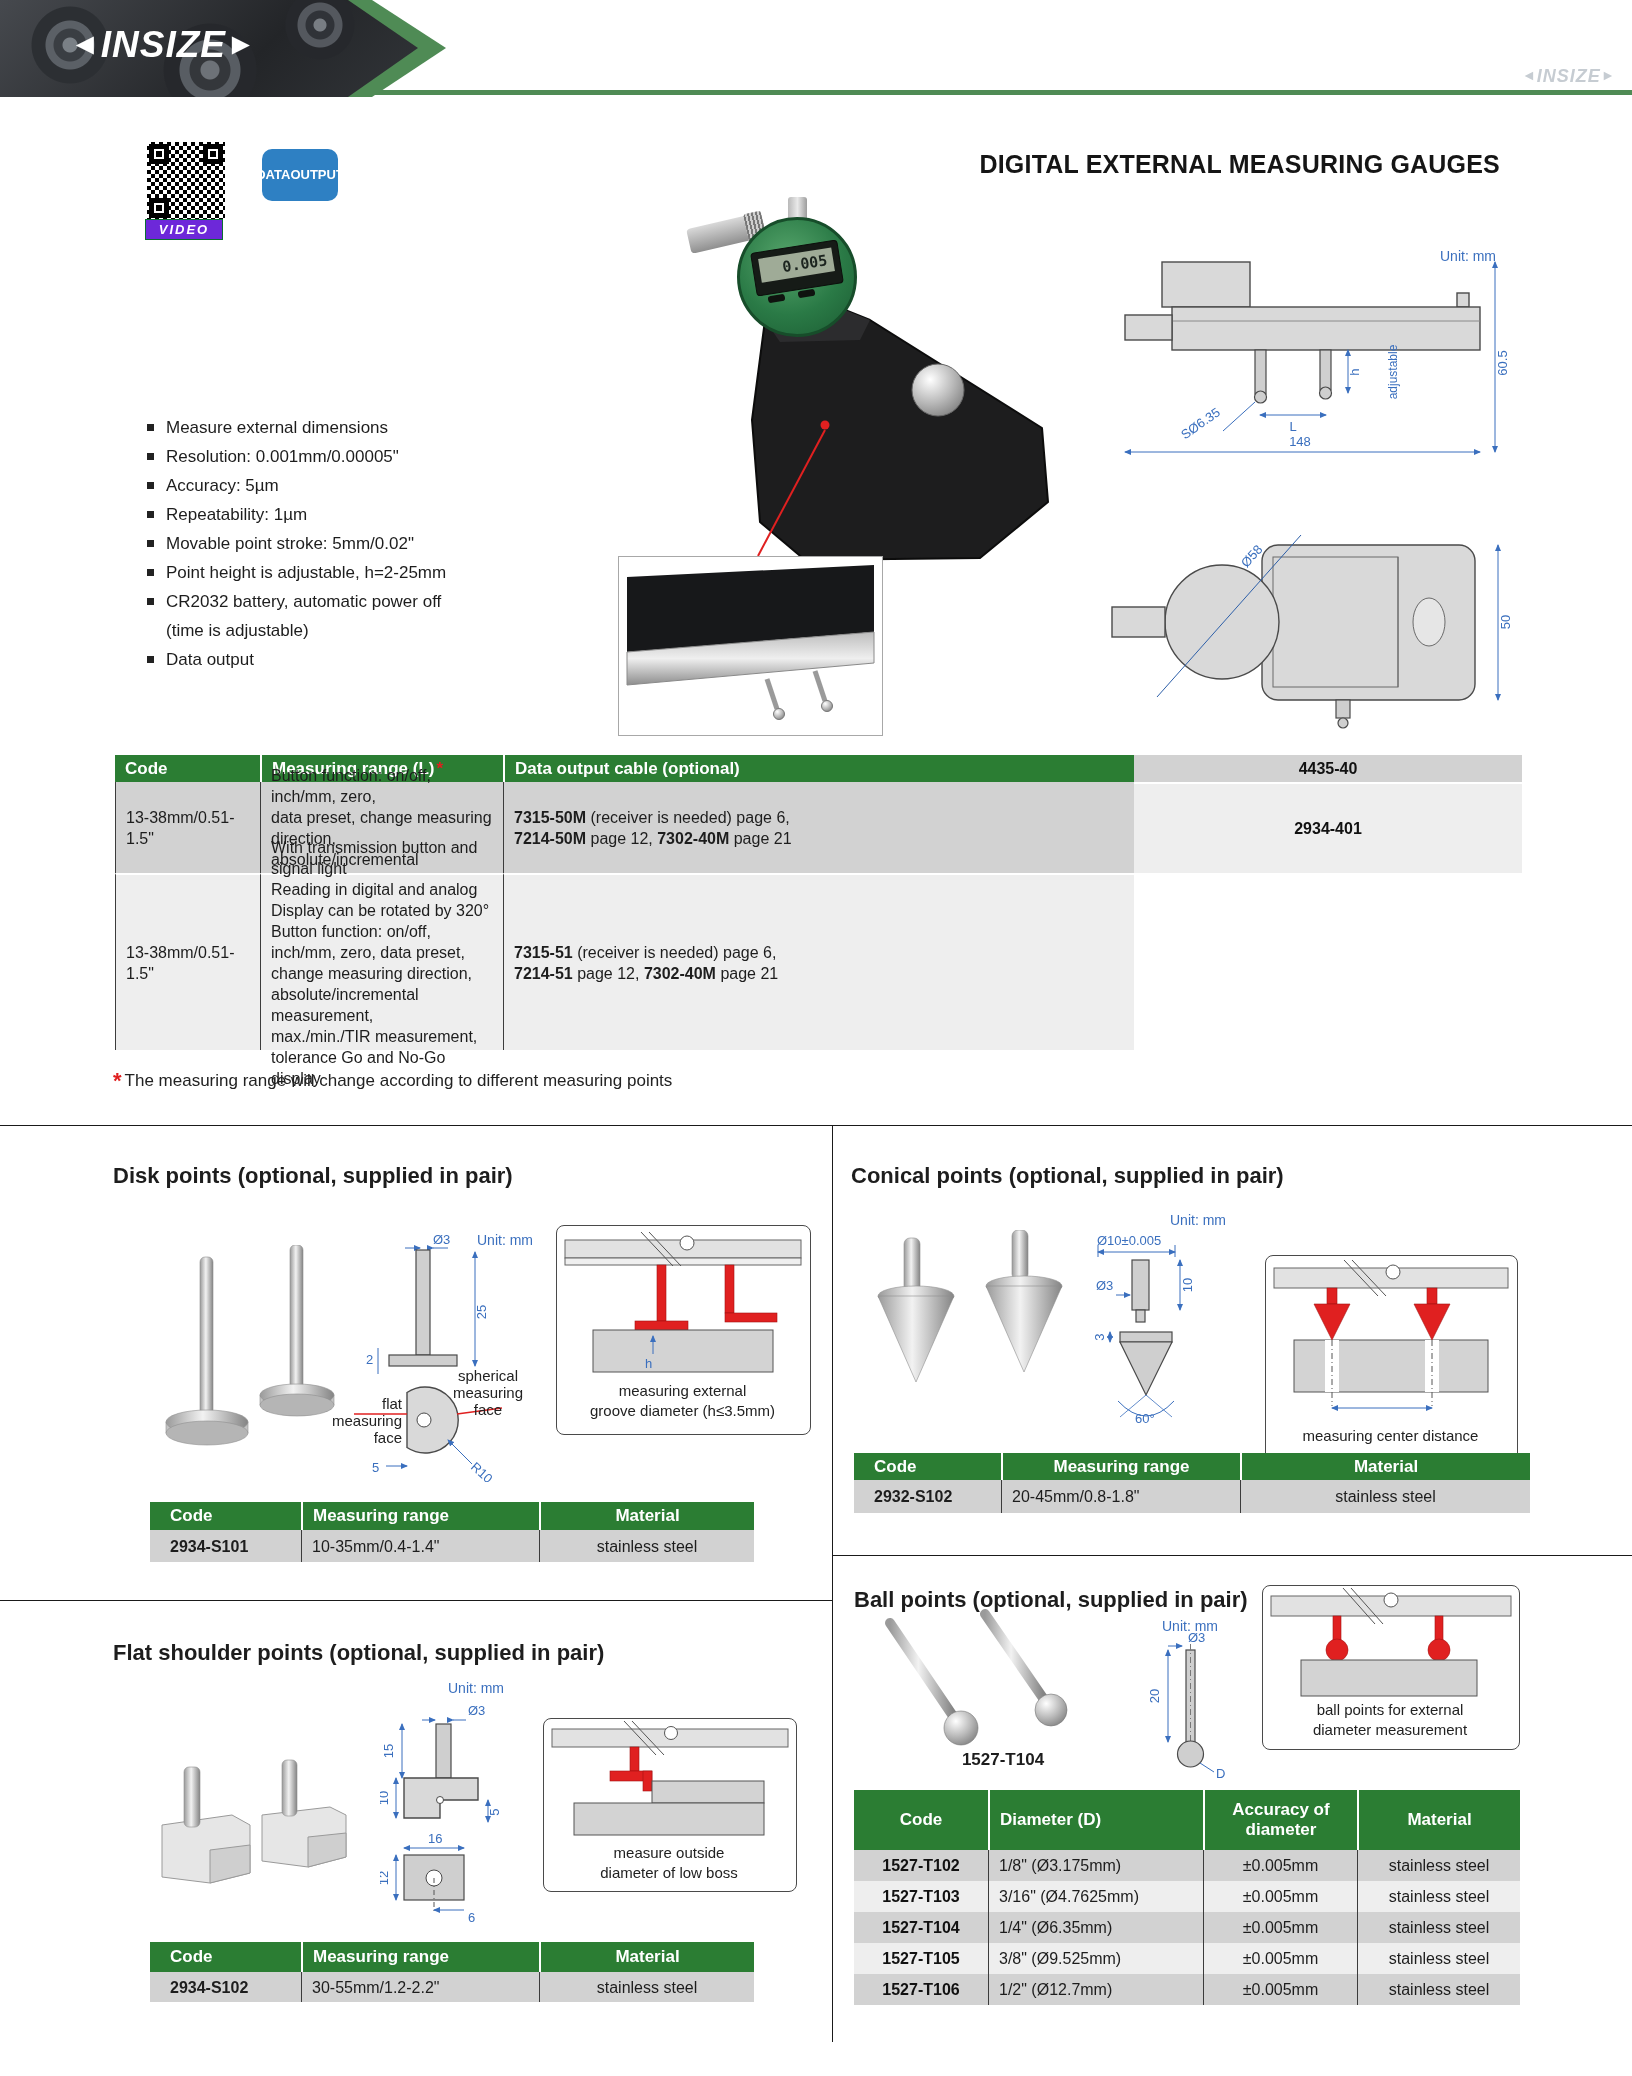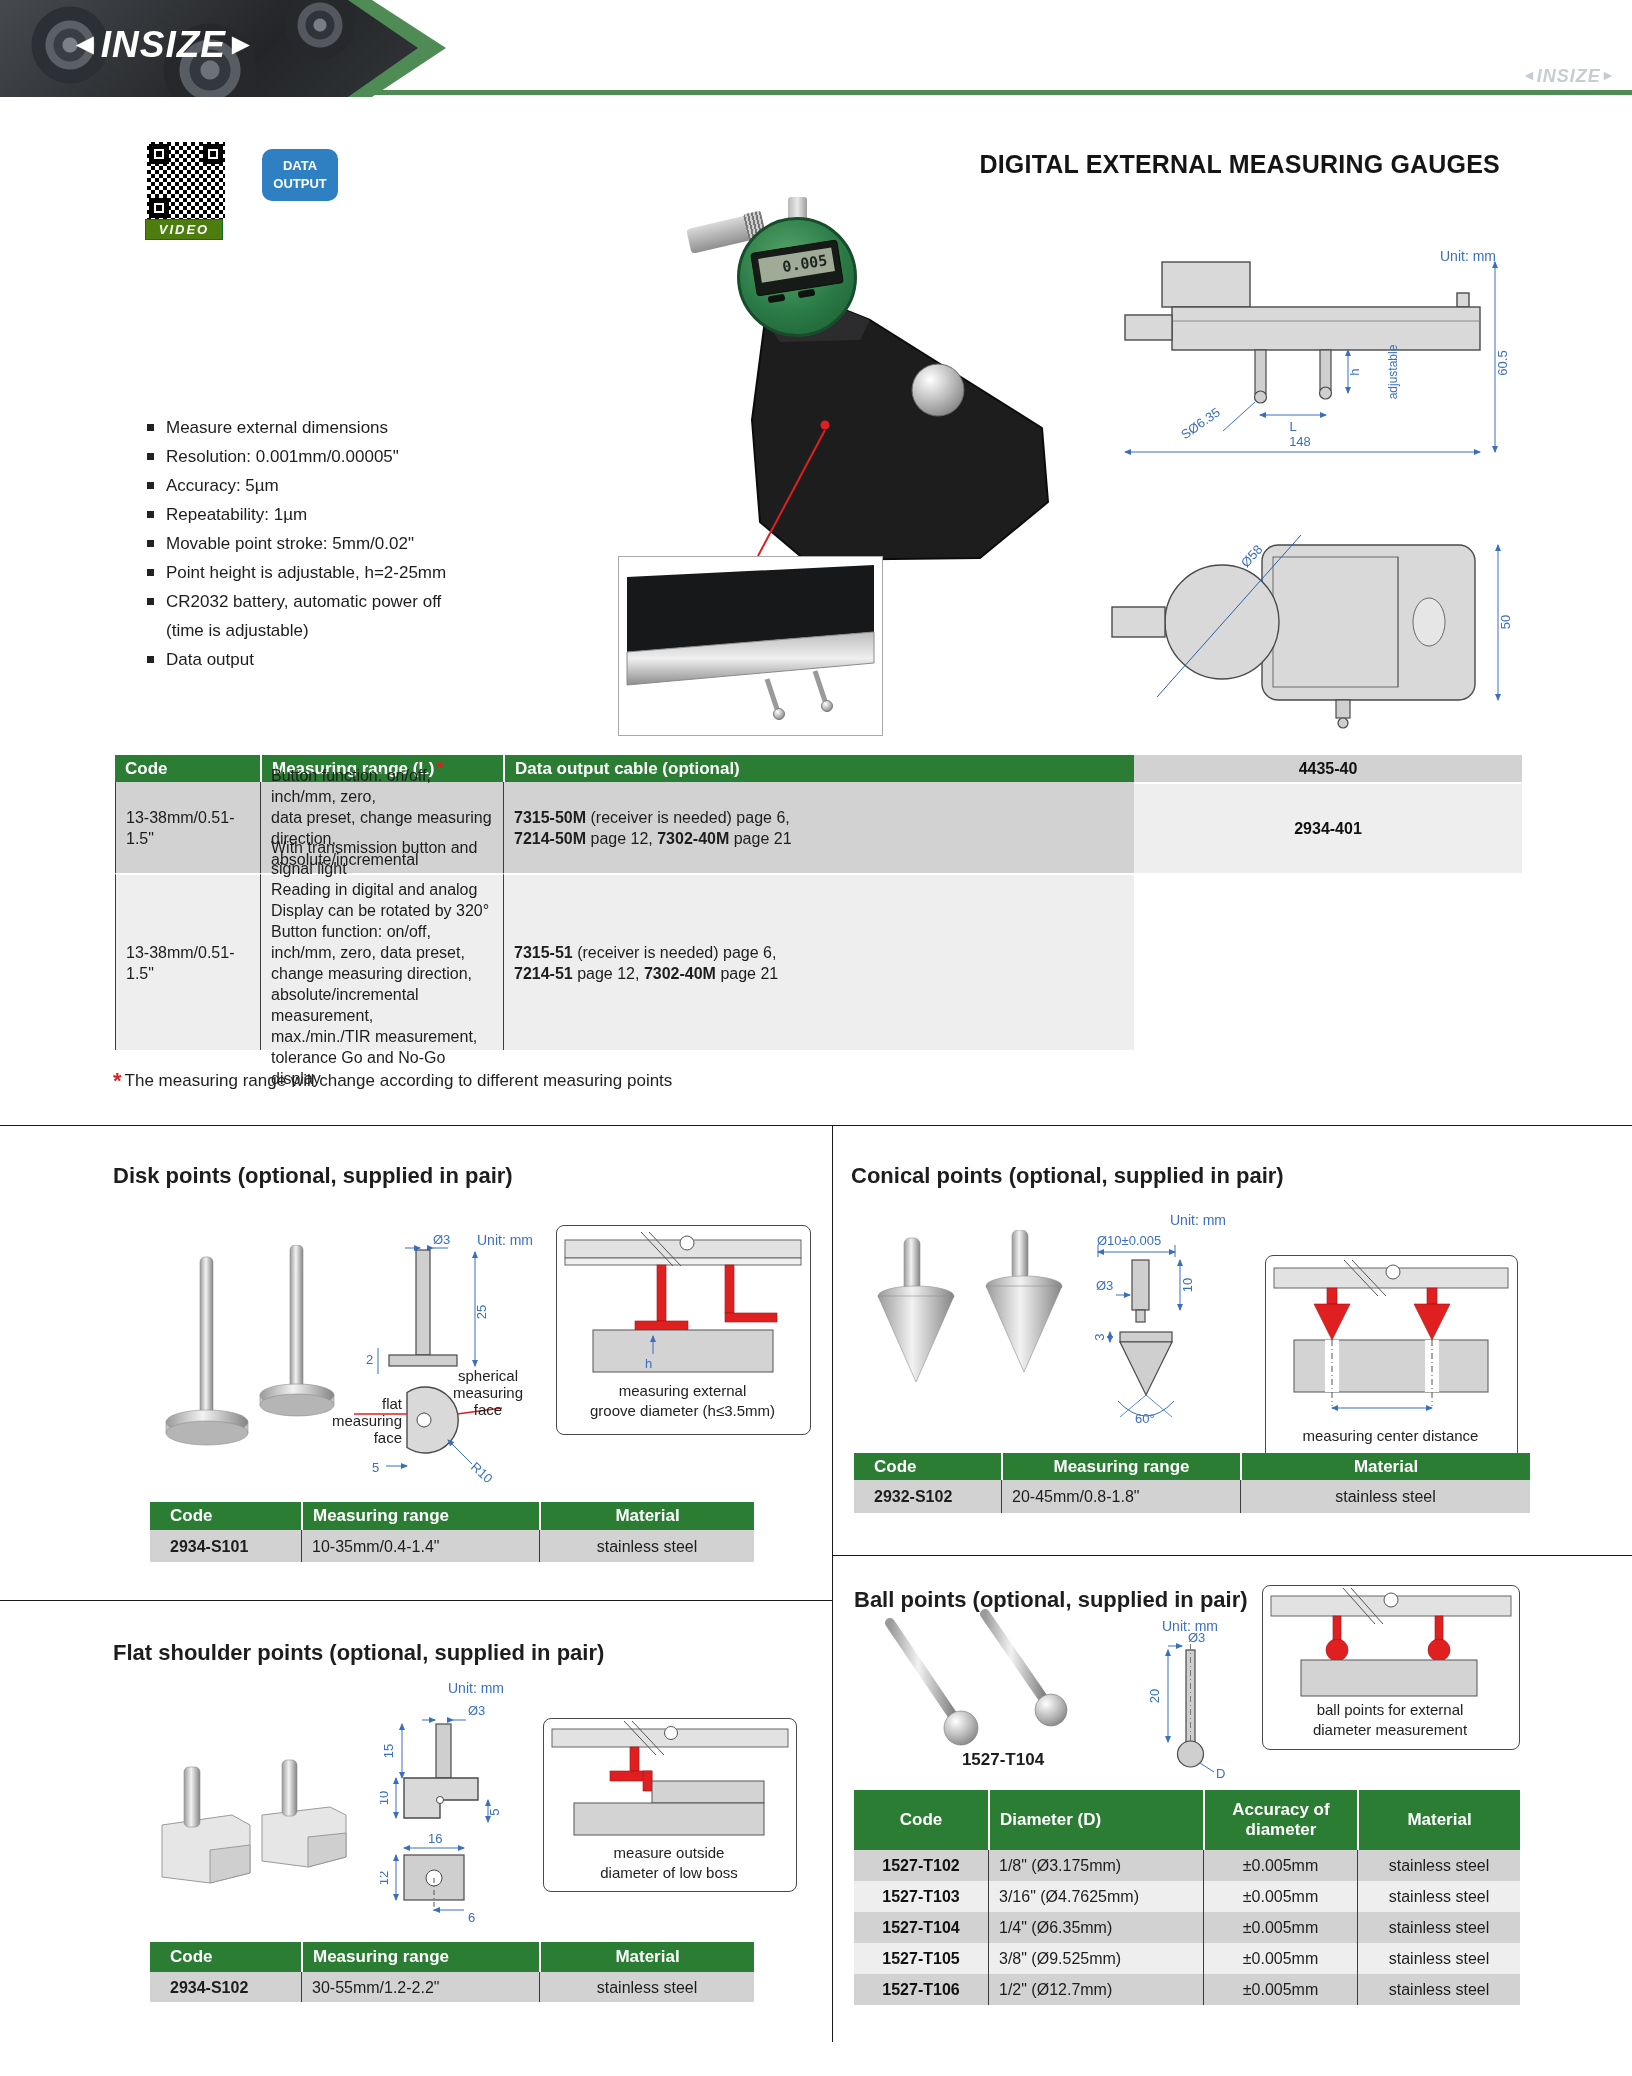--- a/index.html
+++ b/index.html
@@ -31,24 +31,24 @@
   .logo::before{content:"◄";font-style:normal;font-size:30px;vertical-align:3px;}
   .logo::after{content:"►";font-style:normal;font-size:30px;vertical-align:3px;}
   .watermark{position:absolute;left:1522px;top:66px;color:#c6ccd2;font-size:18px;font-weight:bold;font-style:italic;letter-spacing:1px;white-space:nowrap;}
   .watermark::before{content:"◄";font-style:normal;font-size:14px;vertical-align:2px;}
   .watermark::after{content:"►";font-style:normal;font-size:14px;vertical-align:2px;}
   
   .qr{position:absolute;left:145px;top:140px;width:78px;height:78px;border:2px solid #fff;
       background:repeating-conic-gradient(#000 0 25%,#fff 0 50%) 0 0/8px 8px;}
   .finder{position:absolute;width:20px;height:20px;border:5px solid #000;background:#fff;box-sizing:border-box;}
   .finder::before{content:"";position:absolute;inset:2px;background:#000;}
-  .video-strip{position:absolute;left:145px;top:219px;width:78px;height:21px;background:#4d7c0f;border:1px solid #0b6e30;
+  .video-strip{position:absolute;left:145px;top:219px;width:78px;height:21px;background:#6d28d9;border:1px solid #0b6e30;
       color:#fff;font-weight:bold;font-style:italic;font-size:13px;letter-spacing:2px;display:flex;align-items:center;justify-content:center;box-sizing:border-box;}
   .badge{position:absolute;left:262px;top:149px;width:76px;height:52px;border-radius:10px;background:var(--badge);
-      color:#fff;font-weight:bold;font-size:13px;line-height:1.35;display:flex;flex-direction:column;align-items:center;justify-content:center;text-align:center;}
+      color:#fff;font-weight:bold;font-size:13px;line-height:1.35;display:flex;flex-direction:row;align-items:center;justify-content:center;text-align:center;}
   .page-title{position:absolute;right:132px;top:150px;font-size:25px;font-weight:bold;color:#151515;letter-spacing:.2px;}
   
   .features{position:absolute;left:145px;top:413px;width:390px;}
   .feat{position:relative;font-size:17px;line-height:29px;padding-left:21px;white-space:pre-line;}
   .feat::before{content:"";position:absolute;left:2px;top:11px;width:7px;height:7px;background:#222;}
   
   .tbl{position:absolute;display:grid;}
   .th{background:var(--green);color:#fff;font-weight:bold;font-size:17px;display:flex;align-items:center;padding:0 10px;box-sizing:border-box;border-left:2px solid #fff;white-space:pre-line;line-height:1.15;}
   .th:first-child{border-left:none;}
   .td{display:flex;align-items:center;font-size:16px;box-sizing:border-box;border-left:1px solid #3c3c3c;padding:0 10px;line-height:21px;}

